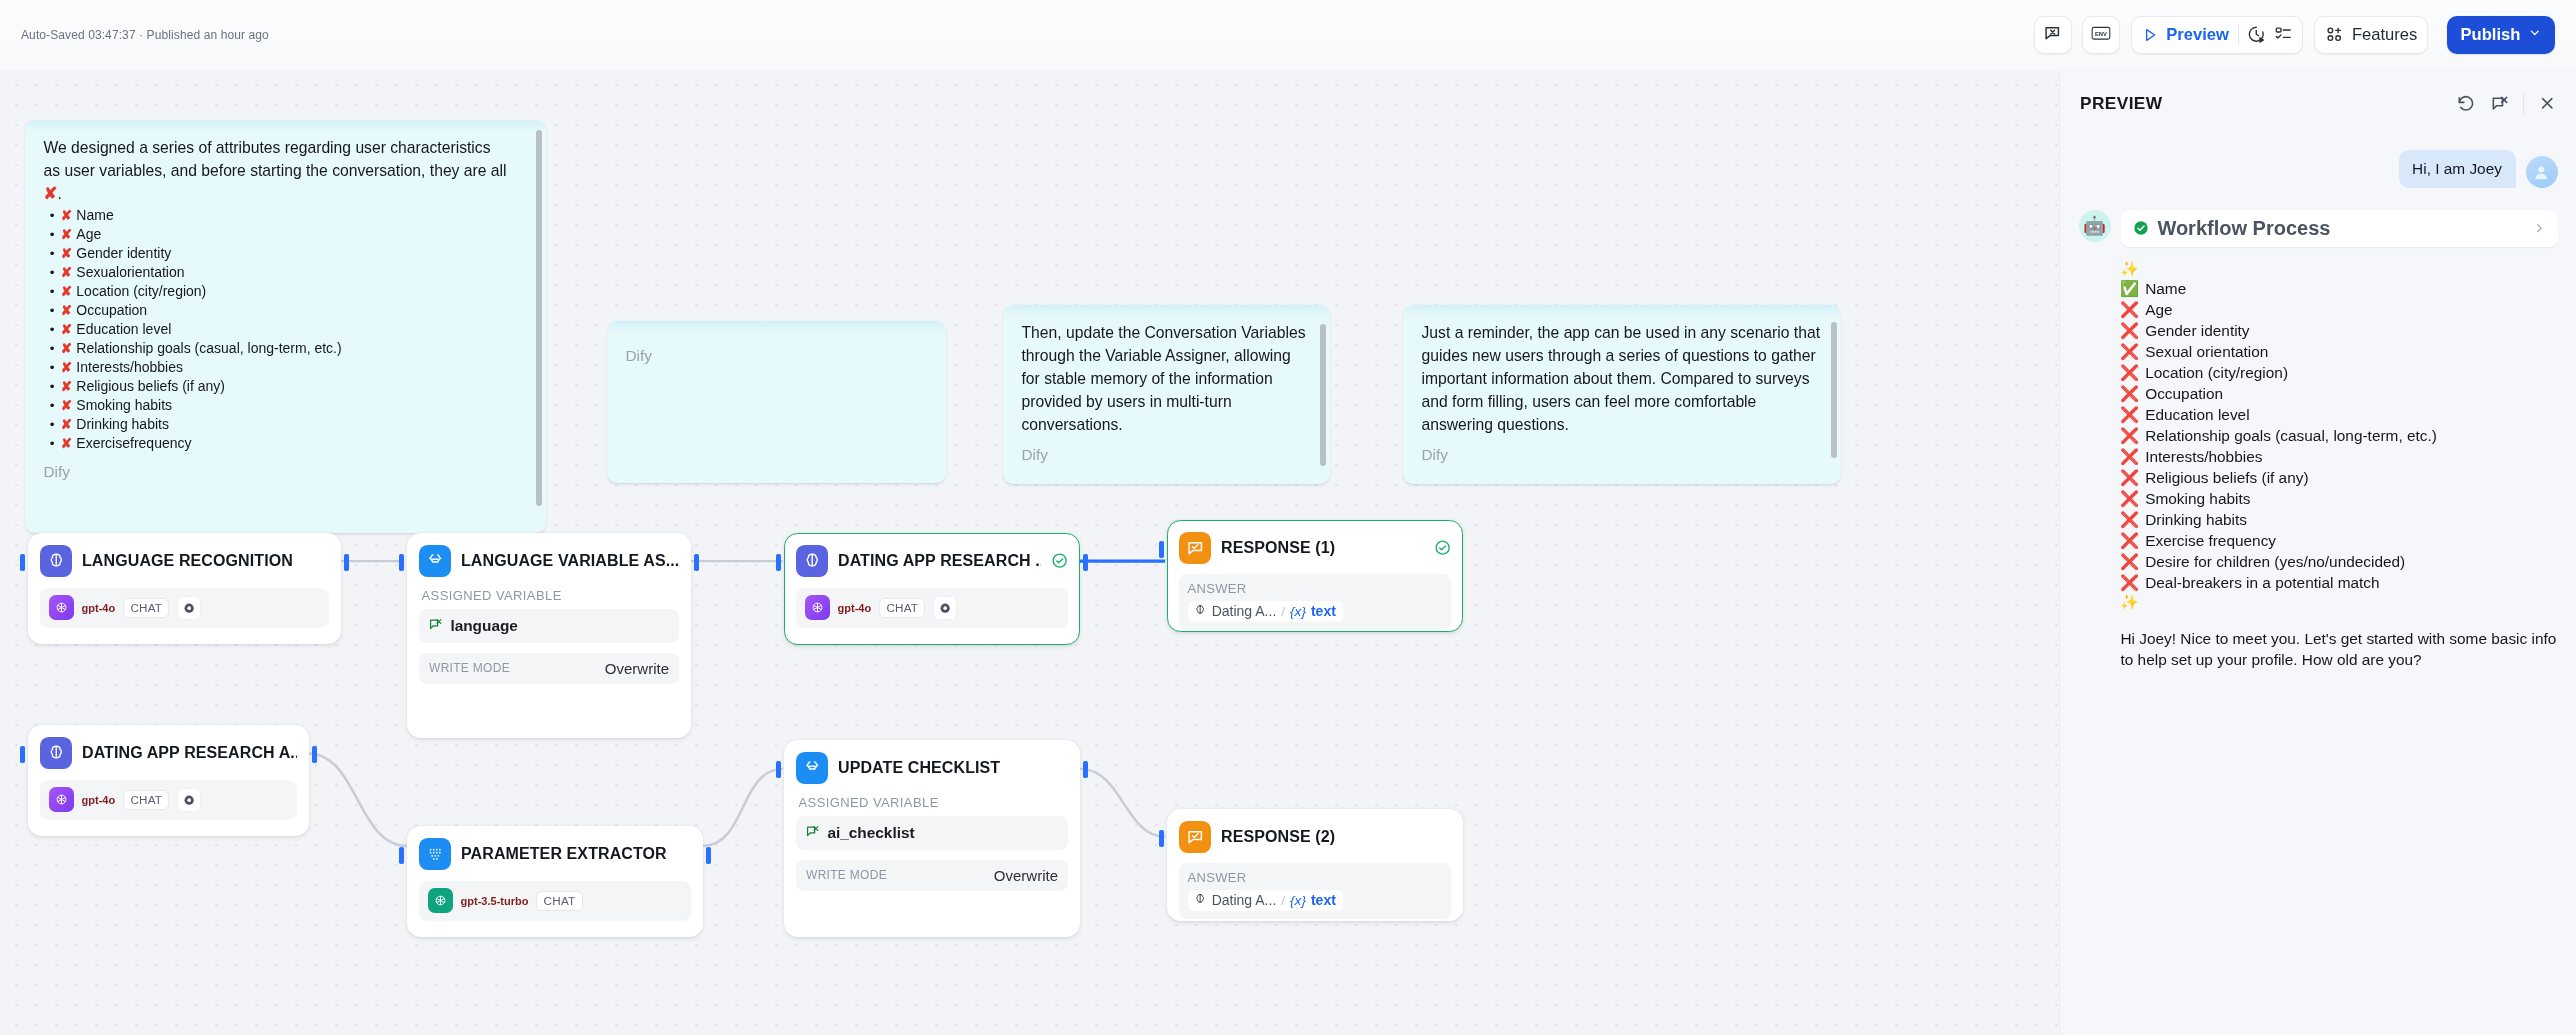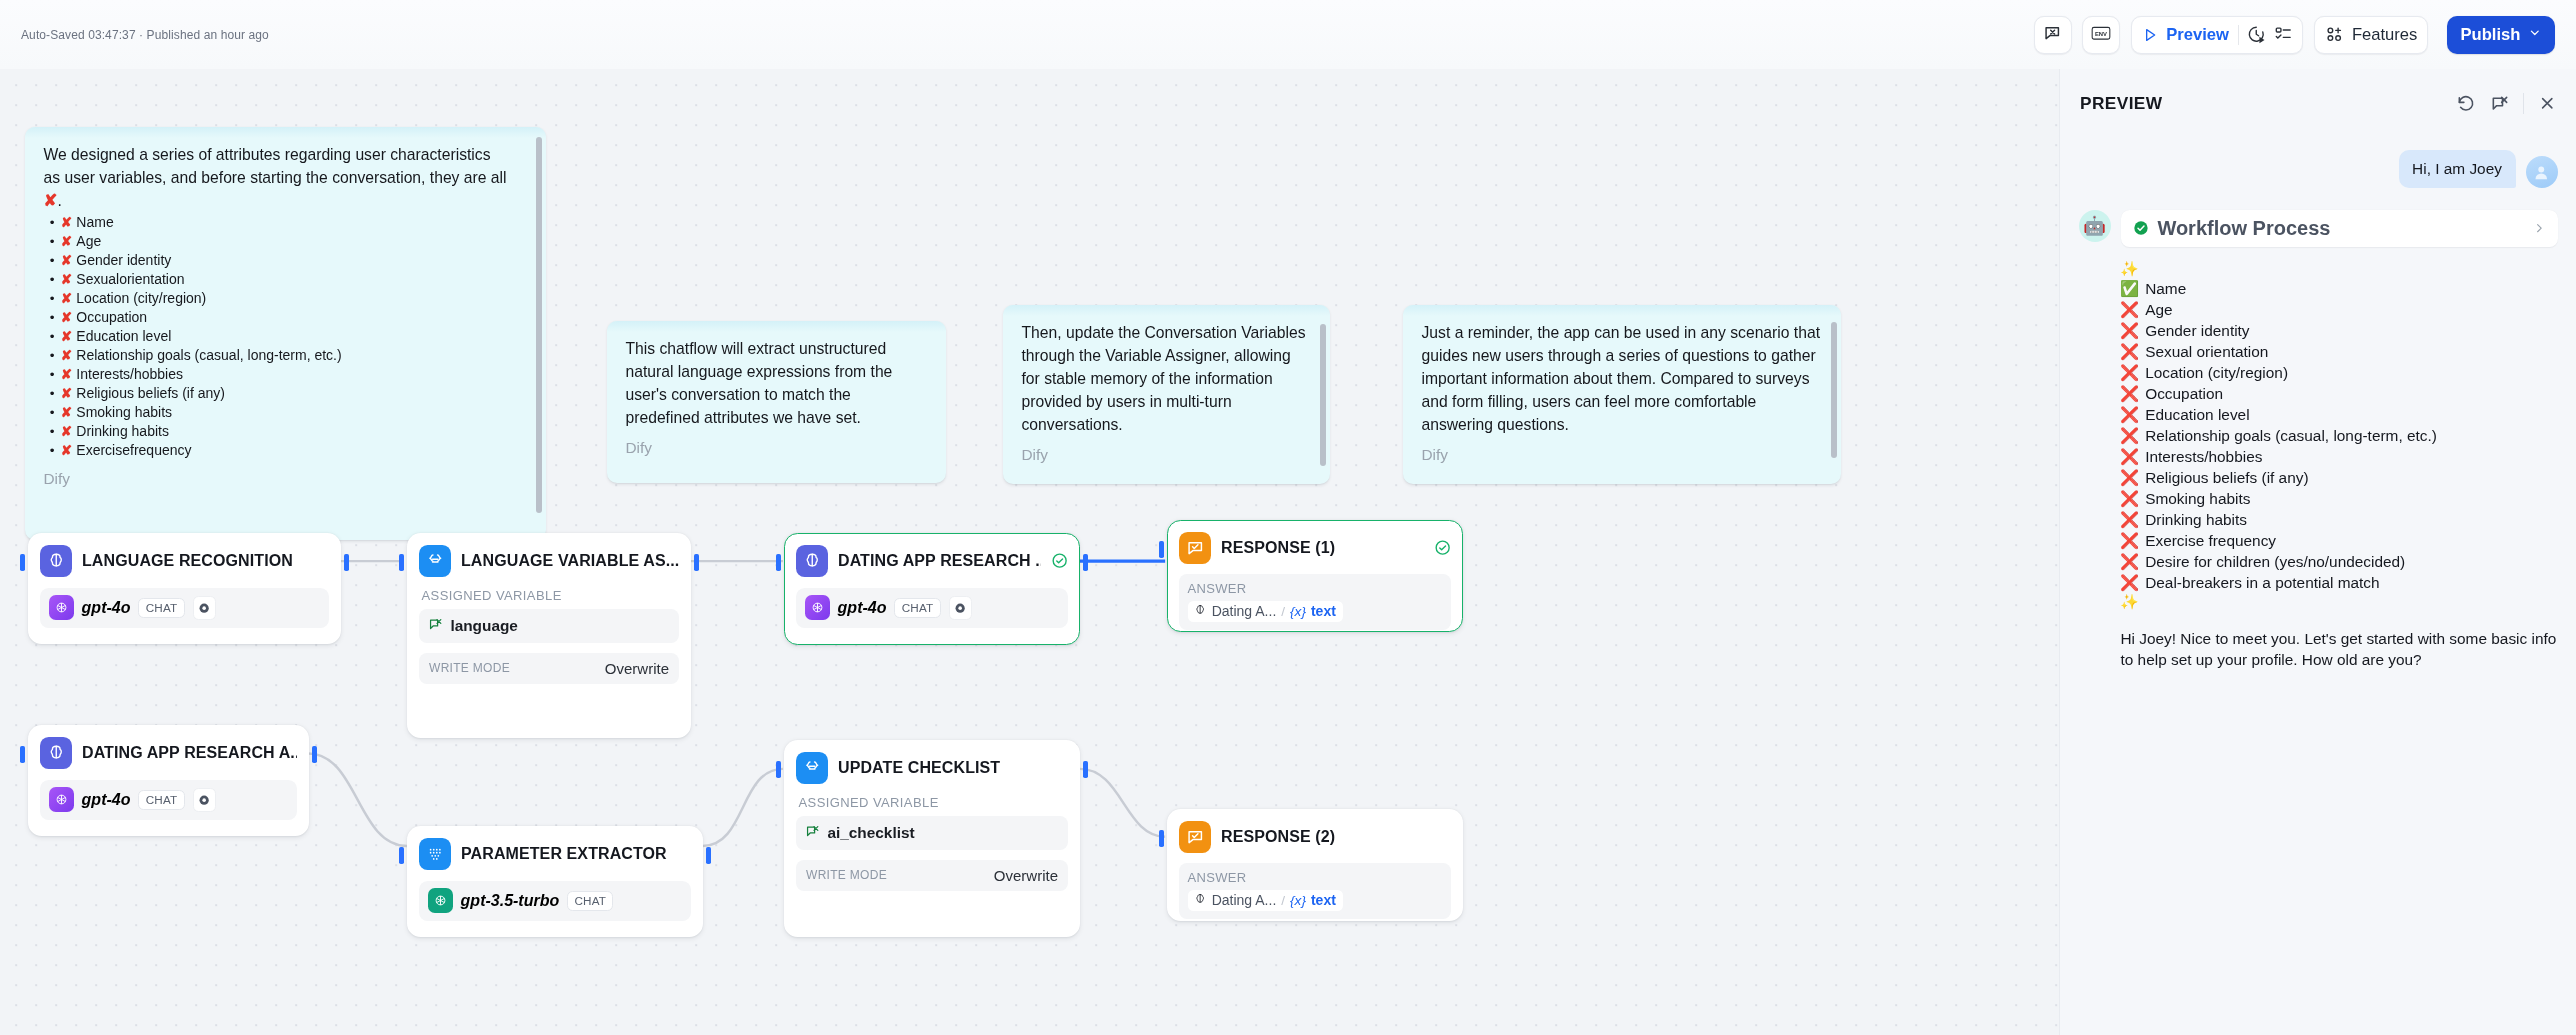--- a/index.html
+++ b/index.html
@@ -93,21 +93,21 @@
   .nicon.answer { background: #f29111; }
   .nicon.extractor { background: #1c8ef3; }
 
   .modelrow {
     margin-top: 11px; background: #f4f5f7; border-radius: 8.6px;
     display: flex; align-items: center; gap: 8px; padding: 7.4px 8.6px;
   }
   .mbadge { width: 25px; height: 25px; border-radius: 6.8px; display:flex; align-items:center; justify-content:center; flex:none; }
   .mbadge.violet { background: linear-gradient(135deg,#a855f7,#7c3aed); }
   .mbadge.green { background: #10a37f; }
-  .mname { font-size: 16px; font-weight: 600; color: #000000; font-style: italic; }
+  .mname { font-size: 11px; font-weight: 600; color: #7f1d1d; }
   .chip {
     border: 0.6px solid #e4e7ec; background: #fff; border-radius: 5.5px;
     font-size: 11.7px; color: #58606e; padding: 2.5px 6.2px; letter-spacing: 0.2px;
   }
   .eye {
     width: 23.4px; height: 23.4px; border-radius: 5.5px; background: #fff;
     border: 0.6px solid #edeff2; display: flex; align-items: center; justify-content: center;
   }
 
   .sublabel { font-size: 13px; color: #8d97a5; letter-spacing: 0.4px; margin: 11px 0 5.5px 2.5px; }
@@ -264,21 +264,21 @@
 
     <path d="M1750 798 L1890 798" stroke="#2970ff" stroke-width="5" fill="none"></path>
 
     <path d="M500 1110 C 580 1110, 580 1260, 660 1260" stroke="#c8ccd4" stroke-width="4" fill="none"></path>
 
     <path d="M1140 1260 C 1210 1260, 1200 1135, 1270 1135" stroke="#c8ccd4" stroke-width="4" fill="none"></path>
 
     <path d="M1752 1135 C 1820 1135, 1825 1245, 1890 1245" stroke="#c8ccd4" stroke-width="4" fill="none"></path>
   </svg>
 
-  <div class="note" style="left:25px; top:58px; width:521px; height:413px;">
+  <div class="note" style="left:25px; top:51px; width:521px; height:413px;">
     <div class="body">
       <div>We designed a series of attributes regarding user characteristics</div>
       <div>as user variables, and before starting the conversation, they are all</div>
       <div>
         <span class="xbig">✘</span><span>.</span>
       </div>
       <ul>
         <li>
             <span class="bullet">•</span>
             <span class="xmark">✘</span>
@@ -344,21 +344,20 @@
             <span class="xmark">✘</span>
             <span>Exercisefrequency</span>
           </li>
       </ul>
     </div>
     <div class="author">Dify</div>
     <div class="scroll" style="top:10px; height:376px;"></div>
   </div>
 
   <div class="note" style="left:607px; top:252px; width:339px; height:162px;">
-    <div class="body">This chatflow will extract unstructured natural language expressions from the user's conversation to match the predefined attributes we have set.</div>
     <div class="author">Dify</div>
   </div>
 
   <div class="note" style="left:1003px; top:236px; width:327px; height:179px;">
     <div class="body">Then, update the Conversation Variables through the Variable Assigner, allowing for stable memory of the information provided by users in multi-turn conversations.</div>
     <div class="author">Dify</div>
     <div class="scroll" style="top:18.5px; height:142px;"></div>
   </div>
 
   <div class="note" style="left:1403px; top:236px; width:438px; height:179px;">

